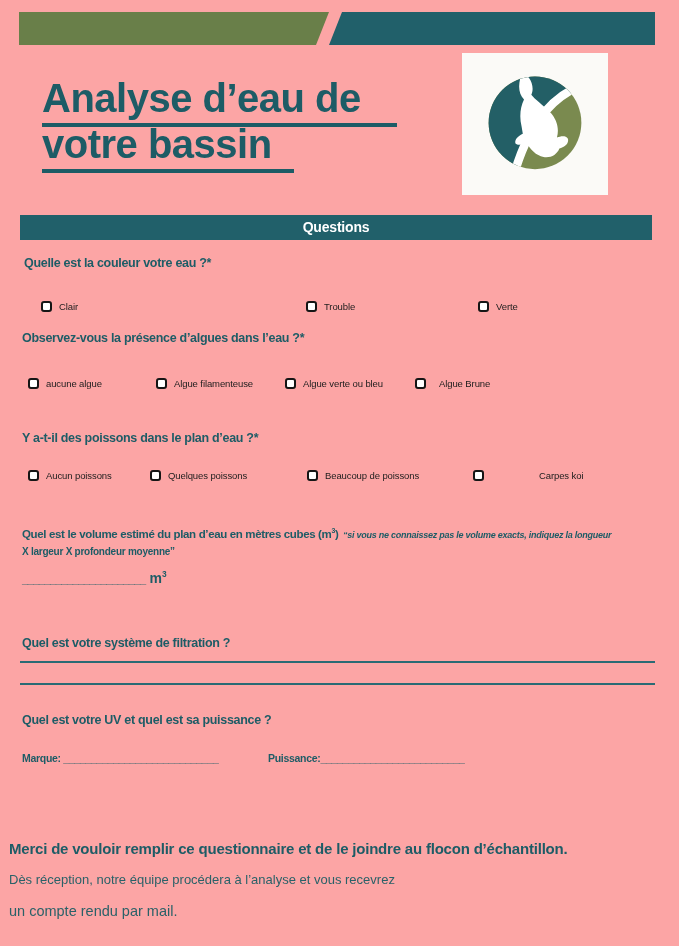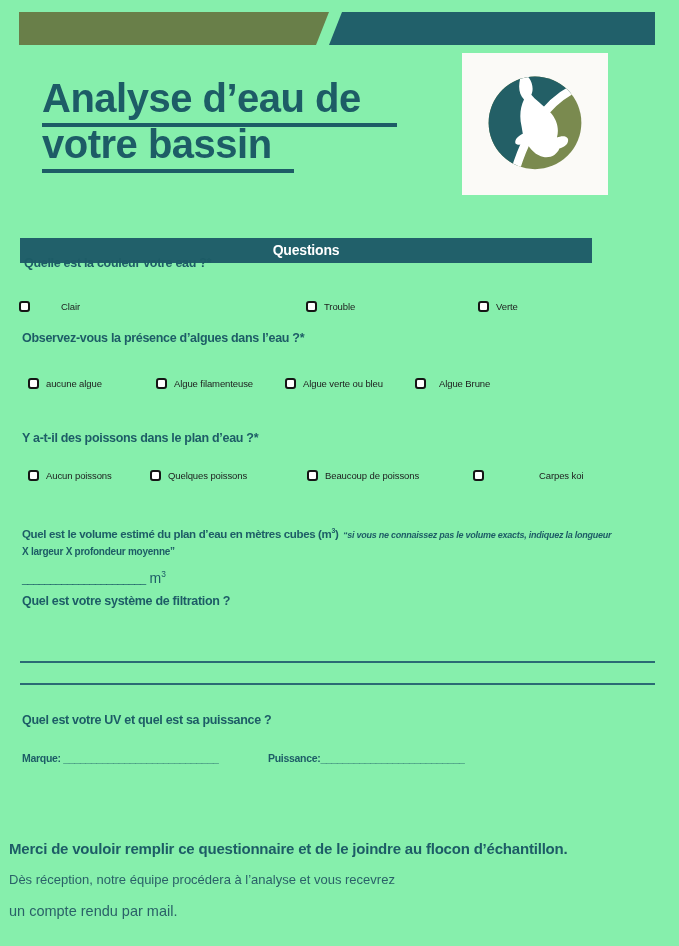--- a/index.html
+++ b/index.html
@@ -1,20 +1,20 @@
 <!DOCTYPE html>
 <html><head>
 <meta charset="utf-8">
 <style>
   * { margin: 0; padding: 0; box-sizing: border-box; }
   html,body { background:#e8e8e8; }
   body { font-family: "Liberation Sans", sans-serif; }
   .page {
     position: relative; width: 679px; height: 946px;
-    background: #86efac; margin: 0 auto; overflow: hidden;
+    background: #fca5a5; margin: 0 auto; overflow: hidden;
   }
   
   .bar-green {
     position: absolute; left: 19px; top: 12px; width: 310px; height: 33px;
     background: #697f49;
     clip-path: polygon(0 0, 100% 0, calc(100% - 13px) 100%, 0 100%);
   }
   .bar-teal {
     position: absolute; left: 329px; top: 12px; width: 326px; height: 33px;
     background: #21606a;
@@ -25,39 +25,39 @@
     font-size: 40px; letter-spacing: -0.5px; white-space: nowrap; font-stretch: condensed; }
   .title .tline { display: inline-block; border-bottom: 4px solid #1d5c66; padding-bottom: 2px; }
   .title-1 { top: 76px; }
   .title-2 { top: 122px; }
   .title-1 .tline { padding-right: 36px; }
   .title-2 .tline { padding-right: 22px; }
   
   .logo-box { position: absolute; left: 462px; top: 53px; width: 146px; height: 142px;
     background: #fbfaf7; display: flex; align-items: center; justify-content: center; }
   
-  .qbar { position: absolute; left: 20px; top: 215px; width: 572px; height: 25px;
+  .qbar { position: absolute; left: 20px; top: 215px; width: 632px; height: 25px;
     background: #21606a; color: #ffffff; font-weight: bold; font-size: 14px;
-    text-align: center; line-height: 25px; letter-spacing: -0.2px; margin-top: 23px; }
+    text-align: center; line-height: 25px; letter-spacing: -0.2px; }
   
   .qhead { position: absolute; color: #1d5c66; font-weight: bold; font-size: 12.5px;
     letter-spacing: -0.3px; white-space: nowrap; }
   
   .opt { position: absolute; display: flex; align-items: center; white-space: nowrap; }
   .cb { width: 11px; height: 11px; border: 2px solid #151515; border-radius: 3px;
     display: inline-block; background: #fff; flex: 0 0 auto; }
   .opt-label { font-size: 9.5px; color: #1c1c1c; margin-left: 7px; letter-spacing: -0.1px; }
   
   .vol { position: absolute; left: 22px; top: 524px; width: 645px; color: #1d5c66; }
   .vol-main { font-weight: bold; font-size: 11.5px; letter-spacing: -0.35px; }
   .vol-note { font-weight: bold; font-style: italic; font-size: 9px; letter-spacing: -0.25px; }
   .vol-note2 { display: block; font-weight: bold; font-size: 10px; letter-spacing: -0.25px; margin-top: 4px; }
   sup.s { font-size: 60%; vertical-align: super; }
   .vol-blank-line { position: absolute; left: 22px; top: 569px; color: #1d5c66;
-    font-weight: normal; font-size: 11px; letter-spacing: -0.5px; }
+    font-weight: bold; font-size: 11px; letter-spacing: -0.5px; }
   .vol-unit { font-size: 14px; letter-spacing: 0; margin-left: 4px; }
   
   .answer-line { position: absolute; left: 20px; width: 635px; height: 0;
     border-top: 2px solid #2a6a74; }
   .line-1 { top: 661px; }
   .line-2 { top: 683px; }
   
   .uv-field { position: absolute; top: 752px; color: #1d5c66; font-weight: bold;
     font-size: 10.5px; letter-spacing: -0.3px; white-space: nowrap; }
   .uv-marque { left: 22px; }
@@ -95,21 +95,21 @@
         <path d="M -5,-5 H 105 V 16 C 68,24 42,48 30,105 L -5,105 Z" fill="#235f66"></path>
         <path d="M 106,12 C 68,21 43,45 29,106" stroke="#ffffff" stroke-width="7" fill="none"></path>
         <path d="M38,12 C36,20 37,26 41,30 C38,36 37,44 39,52 L40,58 C36,60 33,63 34,66 C36,68 40,67 43,65 C46,71 51,76 57,77 C63,78 68,75 70,70 C74,69 78,66 77,62 C75,59 71,60 68,61 C70,54 68,46 62,40 C56,34 50,30 47,26 C49,22 48,16 45,12 C43,10 39,10 38,12 Z" fill="#ffffff"></path>
       </g>
     </svg>
   </div>
 
   <div class="qbar">Questions</div>
 
   <div class="qhead" style="left:24px; top:256px;">Quelle est la couleur votre eau ?*</div>
-  <div class="opt" style="left:19px; top:301px;gap:24px;">
+  <div class="opt" style="left:41px; top:301px;">
     <span class="cb"></span>
     <span class="opt-label">Clair</span>
   </div>
   <div class="opt" style="left:269px; top:301px;padding-left:37px;">
     <span class="cb"></span>
     <span class="opt-label">Trouble</span>
   </div>
   <div class="opt" style="left:478px; top:301px;">
     <span class="cb"></span>
     <span class="opt-label">Verte</span>
@@ -153,21 +153,21 @@
 
   <div class="vol">
     <span class="vol-main"><span>Quel est le volume estimé du plan d’eau en mètres cubes (m</span><sup class="s">3</sup><span>)</span></span>
     <span class="vol-note">“si vous ne connaissez pas le volume exacts, indiquez la longueur</span>
     <span class="vol-note2">X largeur X profondeur moyenne”</span>
   </div>
   <div class="vol-blank-line">
     <span>______________________</span><span class="vol-unit"><span>m</span><sup class="s">3</sup></span>
   </div>
 
-  <div class="qhead" style="left:22px; top:594px;text-align:center;">Quel est votre système de filtration ?</div>
+  <div class="qhead" style="left:22px; top:636px;text-align:center;">Quel est votre système de filtration ?</div>
   <div class="answer-line line-1"></div>
   <div class="answer-line line-2"></div>
 
   <div class="qhead" style="left:22px; top:713px;">Quel est votre UV et quel est sa puissance ?</div>
   <div class="uv-field uv-marque">
     <span>Marque: </span><span>____________________________</span>
   </div>
   <div class="uv-field uv-puissance">
     <span>Puissance:</span><span>__________________________</span>
   </div>

